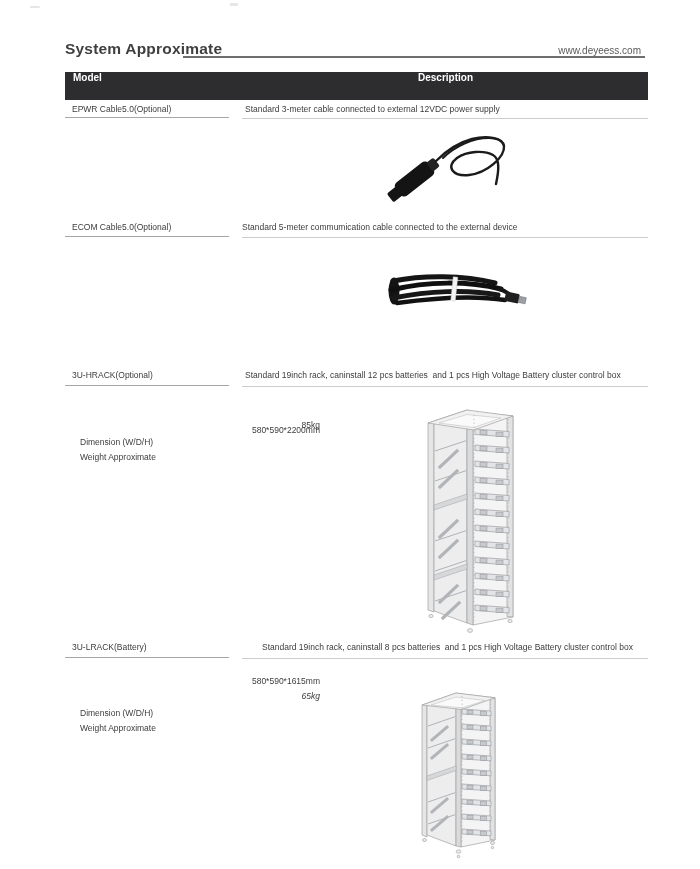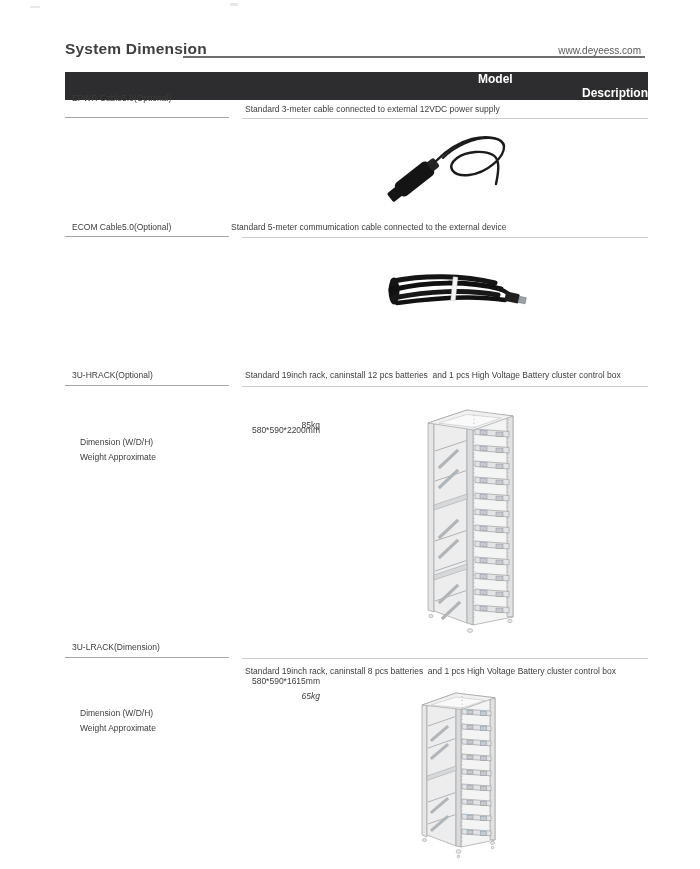--- a/index.html
+++ b/index.html
@@ -6,67 +6,67 @@
   #page{
     position:relative;width:700px;height:869px;background:#fff;overflow:hidden;
     font-family:"Liberation Sans",sans-serif;color:var(--body-text,#3c3c3c);
   }
   .abs{position:absolute;}
   .artifact{background:#e6e6e6;border-radius:1px;}
   .page-title{font-size:15.5px;font-weight:bold;color:#3f3f3f;letter-spacing:.2px;}
   .website{font-size:10px;color:#5a5a5a;}
   .title-rule{height:2px;background:var(--rule-dark,#6e6e6e);}
   .header-bar{
-    background:var(--header-bar,#2d2d2d);display:flex;align-items:flex-end;
-    color:var(--header-text,#fff);font-size:12px;font-weight:bold;flex-direction:column;
+    background:var(--header-bar,#2d2d2d);display:flex;align-items:flex-start;
+    color:var(--header-text,#fff);font-size:10px;font-weight:bold;
   }
   .header-bar .model-col{padding-left:8px;width:170px;}
   .header-bar .desc-col{flex:1;text-align:center;}
   .cell{font-size:8.5px;color:var(--body-text,#3c3c3c);line-height:11px;}
   .desc-cell{white-space:pre-wrap;}
   .rule-model{height:1px;background:#a6a6a6;}
   .rule-desc{height:1px;background:#cdcdcd;}
   .spec-label{font-size:8.5px;margin-top:32px;}
   .spec-value{font-size:8.5px;text-align:right;width:90px;}
   svg{display:block;}
 </style>
 </head>
 <body>
 
 <div id="page">
 
   <div class="abs artifact" style="left:30px;top:6px;width:10px;height:2px;"></div>
   <div class="abs artifact" style="left:230px;top:3px;width:8px;height:3px;"></div>
 
-  <div class="abs page-title" style="left:65px;top:40px;">System Dimension</div>
+  <div class="abs page-title" style="left:65px;top:40px;">System Approximate</div>
   <div class="abs website" style="right:59px;top:45px;">www.deyeess.com</div>
   <div class="abs title-rule" style="left:183px;top:56px;width:462px;"></div>
 
   <div class="abs header-bar" style="left:65px;top:72px;width:583px;height:28px;">
     <div class="model-col">Model</div>
     <div class="desc-col">Description</div>
   </div>
 
-  <div class="abs cell" style="left:72px;top:93px;width:160px;">EPWR Cable5.0(Optional)</div>
+  <div class="abs cell" style="left:72px;top:104px;width:160px;">EPWR Cable5.0(Optional)</div>
   <div class="abs cell desc-cell" style="left:245px;top:104px;width:400px;">Standard 3-meter cable connected to external 12VDC power supply</div>
   <div class="abs rule-model" style="left:65px;top:117px;width:164px;"></div>
   <div class="abs rule-desc" style="left:242px;top:118px;width:406px;"></div>
 
   <svg class="abs" style="left:385px;top:126px;" width="140" height="82" viewBox="0 0 140 82">
     <g transform="rotate(-38 30 52)">
       <rect x="-2" y="47" width="12" height="11" rx="2" fill="#141414"></rect>
       <rect x="8" y="44" width="42" height="17" rx="5" fill="#141414"></rect>
       <rect x="48" y="47" width="9" height="11" rx="2" fill="#232323"></rect>
     </g>
     <path d="M51,35 C60,26 72,17 87,13 C101,9.5 118,11 119,20 C120,31 102,47 84,49 C68,50.6 60,41 72,32 C82,25 99,24 108,29 C115,33 114,44 111,58" fill="none" stroke="#1b1b1b" stroke-width="2.4" stroke-linecap="round"></path>
     <path d="M58,32 C70,20 88,12 104,12 C112,12 117.5,15 119,20" fill="none" stroke="#1b1b1b" stroke-width="2" stroke-linecap="round"></path>
   </svg>
 
   <div class="abs cell" style="left:72px;top:222px;width:160px;">ECOM Cable5.0(Optional)</div>
-  <div class="abs cell desc-cell" style="left:231px;top:222px;width:400px;">Standard 5-meter commumication cable connected to the external device</div>
+  <div class="abs cell desc-cell" style="left:242px;top:222px;width:400px;">Standard 5-meter commumication cable connected to the external device</div>
   <div class="abs rule-model" style="left:65px;top:236px;width:164px;"></div>
   <div class="abs rule-desc" style="left:242px;top:237px;width:406px;"></div>
 
   <svg class="abs" style="left:383px;top:268px;" width="150" height="48" viewBox="0 0 150 48">
     <ellipse cx="11" cy="23" rx="5.5" ry="13.5" fill="#141414"></ellipse>
     <path d="M10,13 C40,7 80,7 112,15" fill="none" stroke="#151515" stroke-width="5" stroke-linecap="round"></path>
     <path d="M8,22 C45,13 85,13 118,21" fill="none" stroke="#101010" stroke-width="5" stroke-linecap="round"></path>
     <path d="M10,30 C45,23 85,21 115,27" fill="none" stroke="#181818" stroke-width="5" stroke-linecap="round"></path>
     <path d="M14,35 C50,30 90,27 122,32" fill="none" stroke="#121212" stroke-width="4.5" stroke-linecap="round"></path>
     <path d="M116,21 C123,23 127,26 130,30" fill="none" stroke="#151515" stroke-width="4" stroke-linecap="round"></path>
@@ -140,22 +140,22 @@
     <use href="#hmod" transform="translate(0,190)"></use>
     <use href="#hmod" transform="translate(0,206)"></use>
 
     <g fill="#ececec" stroke="#9a9a9a" stroke-width="0.6">
       <ellipse cx="6" cy="217" rx="2.2" ry="1.6"></ellipse>
       <ellipse cx="45" cy="231.5" rx="2.5" ry="1.9"></ellipse>
       <ellipse cx="85" cy="222" rx="2.2" ry="1.6"></ellipse>
     </g>
   </svg>
 
-  <div class="abs cell" style="left:72px;top:642px;width:160px;">3U-LRACK(Dimension)</div>
-  <div class="abs cell desc-cell" style="left:245px;top:642px;width:400px;margin-top:24px;">Standard 19inch rack, caninstall 8 pcs batteries  and 1 pcs High Voltage Battery cluster control box</div>
+  <div class="abs cell" style="left:72px;top:642px;width:160px;">3U-LRACK(Battery)</div>
+  <div class="abs cell desc-cell" style="left:262px;top:642px;width:400px;">Standard 19inch rack, caninstall 8 pcs batteries  and 1 pcs High Voltage Battery cluster control box</div>
   <div class="abs rule-model" style="left:65px;top:657px;width:164px;"></div>
   <div class="abs rule-desc" style="left:242px;top:658px;width:406px;"></div>
 
   <div class="abs spec-label" style="left:80px;top:676px;">Dimension (W/D/H)</div>
   <div class="abs spec-value" style="left:230px;top:676px;">580*590*1615mm</div>
   <div class="abs spec-label" style="left:80px;top:691px;">Weight Approximate</div>
   <div class="abs spec-value" style="left:230px;top:691px;font-style:italic;">65kg</div>
 
   <svg class="abs" style="left:420px;top:684px;" width="82" height="175" viewBox="0 0 82 175">
     <defs>

